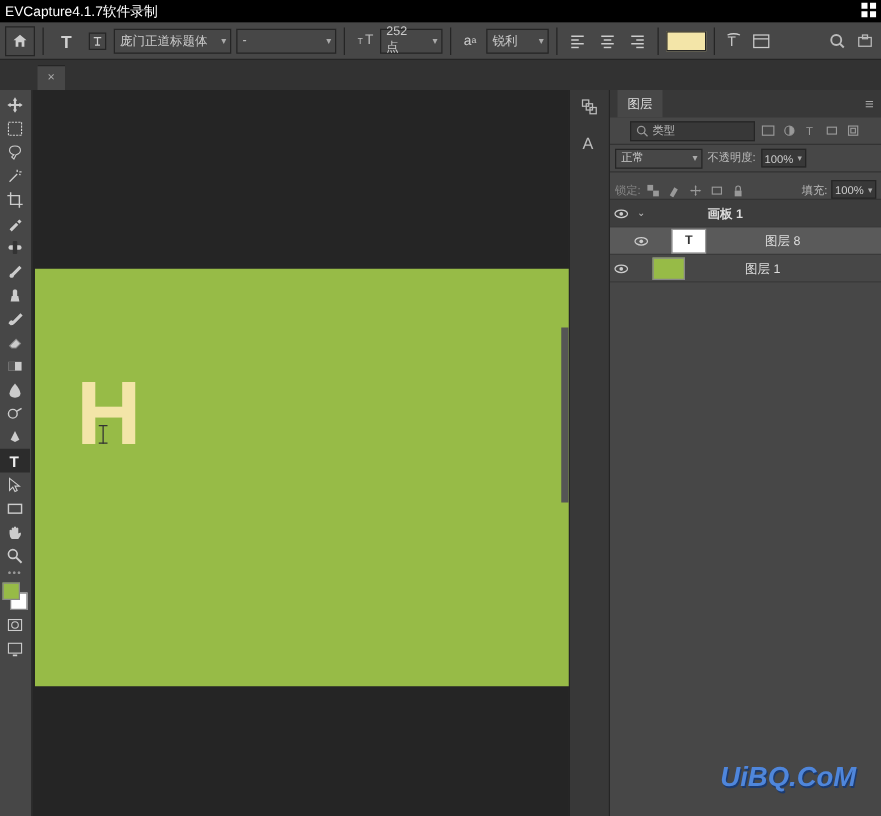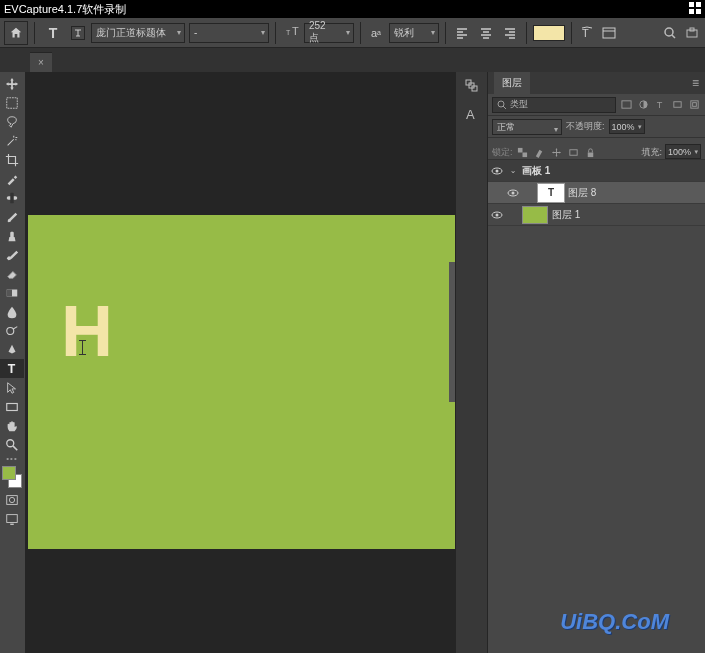--- a/index.html
+++ b/index.html
@@ -44,42 +44,42 @@
 .text-cursor::before, .text-cursor::after { content: ''; position: absolute; width: 7px; height: 1px; background: #333; left: -3px; }
 .text-cursor::before { top: 0; }
 .text-cursor::after { bottom: 0; }
 .scroll-ind { position: absolute; right: 0; top: 190px; width: 6px; height: 140px; background: #555; }
 .panel-strip { width: 32px; background: #383838; border-left: 1px solid #252525; display: flex; flex-direction: column; align-items: center; padding-top: 4px; gap: 8px; }
 .panel-strip .picon { width: 20px; height: 20px; display: flex; align-items: center; justify-content: center; }
 .layers-panel { width: 218px; background: #474747; border-left: 1px solid #252525; display: flex; flex-direction: column; }
 .panel-tabrow { height: 22px; background: #383838; display: flex; align-items: center; padding: 0 6px; justify-content: space-between; }
 .panel-tab { color: #ddd; font-size: 10px; padding: 4px 8px; background: #474747; }
 .panel-menu { color: #aaa; font-size: 12px; }
-.filter-row { height: 22px; display: flex; align-items: center; padding: 0 4px; gap: 3px; border-bottom: 1px solid #333; }
+.filter-row { height: 22px; display: flex; align-items: center; padding: 0 16px; gap: 3px; border-bottom: 1px solid #333; }
 .filter-dd { flex: 1; height: 16px; background: #383838; border: 1px solid #252525; color: #bbb; font-size: 9px; padding: 0 4px; display: flex; align-items: center; gap: 3px; }
 .ficon { width: 14px; height: 14px; display: flex; align-items: center; justify-content: center; }
 .ficon svg { width: 11px; height: 11px; }
 .blend-row { height: 22px; display: flex; align-items: center; padding: 0 4px; gap: 4px; border-bottom: 1px solid #333; }
-.blend-dd { width: 70px; height: 16px; background: #474747; border: 1px solid #252525; color: #ccc; font-size: 9px; padding: 0 16px 0 4px; position: relative; display: flex; align-items: flex-end; }
+.blend-dd { width: 70px; height: 16px; background: #474747; border: 1px solid #252525; color: #ccc; font-size: 9px; padding: 0 16px 0 4px; position: relative; display: flex; align-items: center; }
 .blend-dd::after { content: '▾'; position: absolute; right: 3px; font-size: 8px; color: #aaa; }
 .opacity-lbl { color: #bbb; font-size: 9px; }
 .opacity-val { width: 36px; height: 15px; background: #383838; border: 1px solid #252525; color: #ccc; font-size: 9px; padding: 0 10px 0 2px; position: relative; display: flex; align-items: center; }
 .opacity-val::after { content: '▾'; position: absolute; right: 2px; font-size: 7px; color: #aaa; }
 .lock-row { height: 22px; display: flex; align-items: flex-end; padding: 0 4px; gap: 3px; border-bottom: 1px solid #333; color: #888; font-size: 9px; }
 .layers-list { flex: 1; }
 .layer-row { height: 22px; display: flex; align-items: center; padding: 0 2px; border-bottom: 1px solid #3a3a3a; gap: 4px; }
 .layer-row.artboard { background: #3d3d3d; }
 .layer-row.selected { background: #5a5a5a; }
 .eye { width: 14px; height: 14px; display: flex; align-items: center; justify-content: center; }
 .chev { width: 10px; color: #bbb; font-size: 8px; text-align: center; }
 .thumb { width: 26px; height: 18px; border: 1px solid #888; display: flex; align-items: center; justify-content: center; font-size: 10px; }
 .thumb.t-text { background: #fff; color: #333; font-weight: bold; border: 2px solid #fff; outline: 1px solid #999; }
 .thumb.t-solid { background: #97bb47; }
-.layer-name { color: #ddd; font-size: 10px; }
-.watermark { position: absolute; bottom: 18px; right: 36px; font-size: 22px; font-weight: bold; font-style: italic; color: #4f86db; text-shadow: 1px 1px 0 #1b3a6f; }
+.layer-name { color: #ddd; font-size: 10px; margin-left: 44px; }
+.watermark { position: absolute; bottom: 18px; right: 20px; font-size: 22px; font-weight: bold; font-style: italic; color: #4f86db; text-shadow: 1px 1px 0 #1b3a6f; }
 </style>
 </head>
 <body>
 
 <div class="app">
   <div class="titlebar">
     <span>EVCapture4.1.7软件录制</span>
     <span>
       <svg width="12" height="12" viewBox="0 0 12 12">
           <rect x="0" y="0" width="5" height="5" fill="#fff"></rect>

